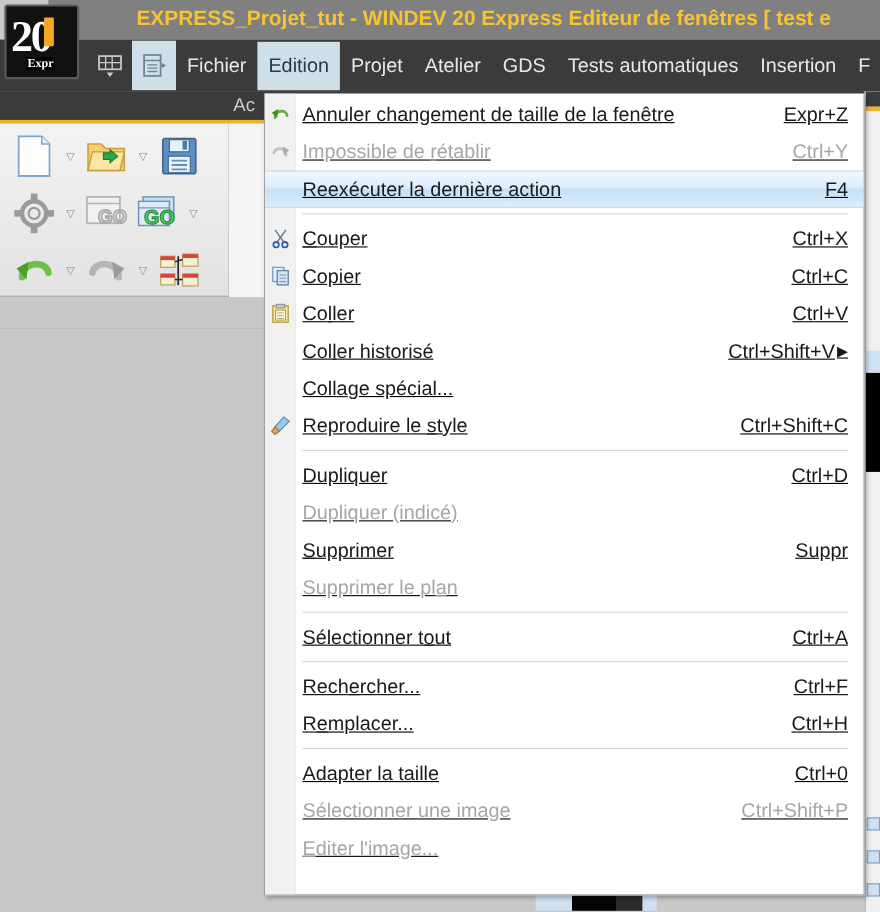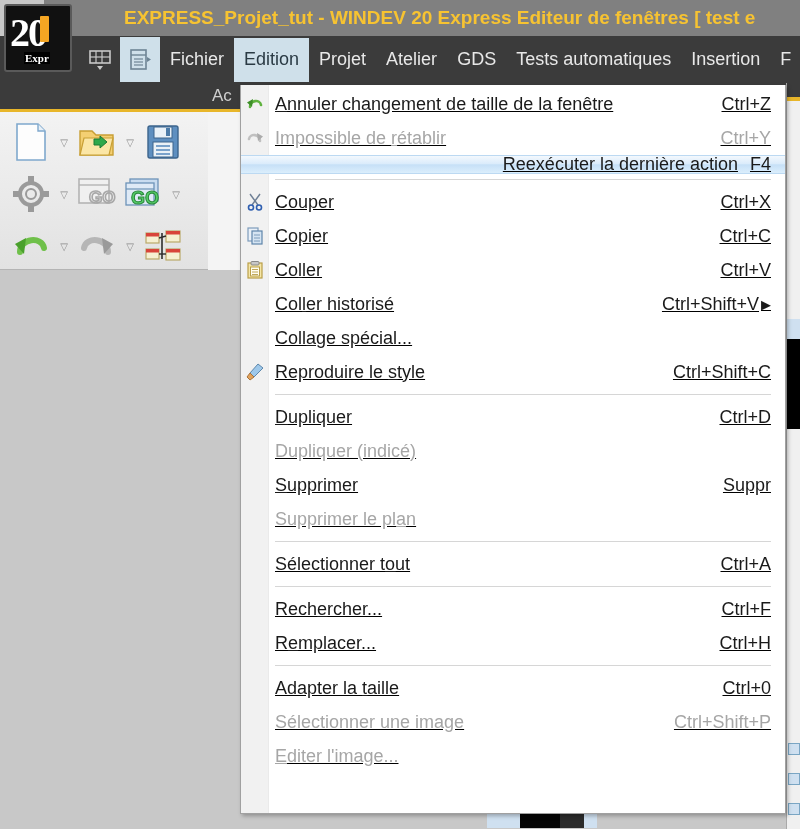--- a/index.html
+++ b/index.html
@@ -157,22 +157,21 @@
     position: relative; display: flex; align-items: center;
     height: 34px; padding-left: 28px; padding-right: 14px;
     font-size: 18px; color: #1a1a1a;
     cursor: default;
   }
   .mi.disabled { color: #a6a6a6; }
   .mi.highlight {
     background: linear-gradient(to bottom, #f3f8fd 0%, #dbecfb 45%, #c6e0f7 52%, #dbeefc 100%);
     border-top: 1px solid #bcd9f2;
     border-bottom: 1px solid #bcd9f2;
-    height: 19px;
-    text-align: right;
+    height: 34px;
   }
   .mi-icon {
     position: absolute; left: 4px; top: 50%; transform: translateY(-50%);
     width: 20px; height: 20px;
     display: flex; align-items: center; justify-content: center;
     font-size: 14px; line-height: 1;
   }
   .mi-label { flex: 1 1 auto; white-space: nowrap; padding-left: 6px; }
   .mi-label u { text-decoration: underline; }
   .mi-accel { margin-left: 12px; white-space: nowrap; font-size: 18px; }
@@ -382,21 +381,21 @@
     <div class="menu-gutter"></div>
     <div class="menu-list" id="menu-list">
         <div class="mi">
           <span class="mi-icon">
             <svg width="18" height="16" viewBox="0 0 18 16">
               <path d="M4 11 C4 4, 14 3, 15 9" fill="none" stroke="#5fb23e" stroke-width="2.6" stroke-linecap="round"></path>
               <path d="M7 3 L1 6.5 L6 11 Z" fill="#3e8f28"></path>
             </svg>
           </span>
           <span class="mi-label"><u>A</u>nnuler changement de taille de la fenêtre</span>
-          <span class="mi-accel">Ctrl+Z</span>
+          <span class="mi-accel">Expr+Z</span>
         </div>
         <div class="mi disabled">
           <span class="mi-icon">
             <svg width="18" height="16" viewBox="0 0 18 16">
               <path d="M14 11 C14 4, 4 3, 3 9" fill="none" stroke="#c0c0c0" stroke-width="2.6" stroke-linecap="round"></path>
               <path d="M11 3 L17 6.5 L12 11 Z" fill="#ababab"></path>
             </svg>
           </span>
           <span class="mi-label">Impossible de <u>r</u>établir</span>
           <span class="mi-accel">Ctrl+Y</span>

